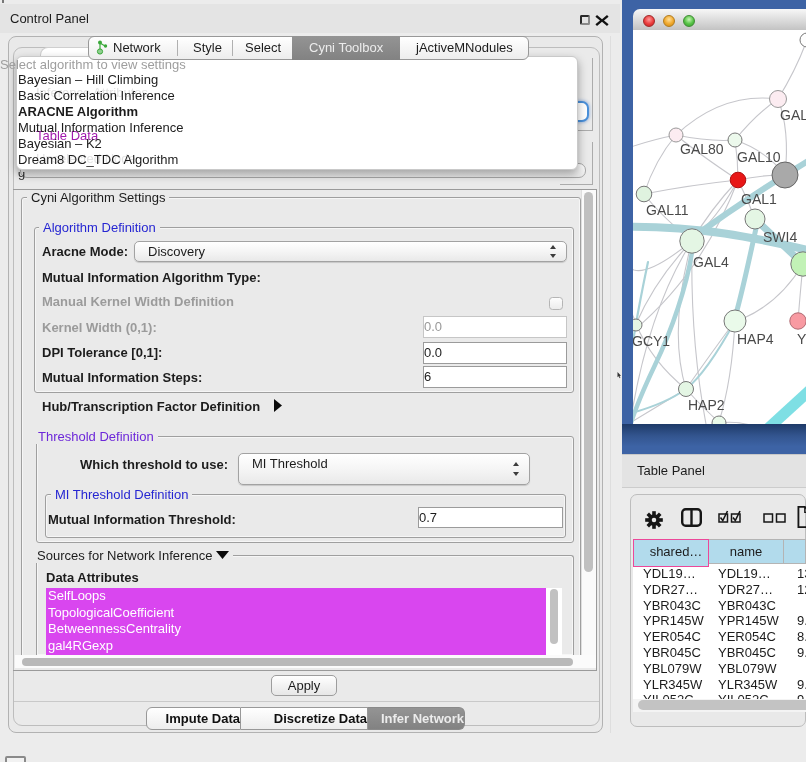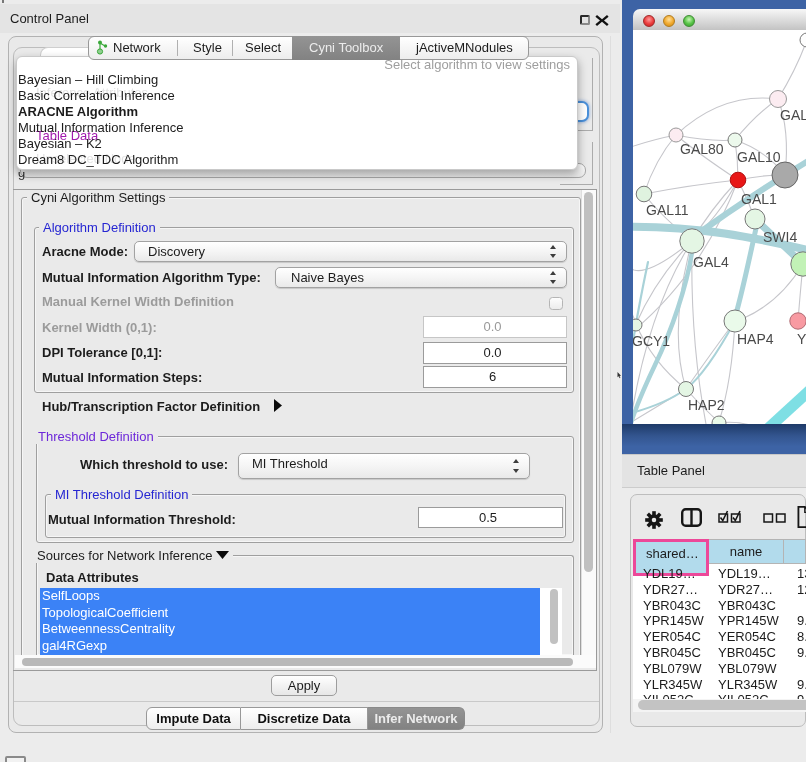--- a/index.html
+++ b/index.html
@@ -10,30 +10,30 @@
 
 .combo{position:absolute;background:linear-gradient(#ffffff,#f5f5f5 50%,#e9e9e9);
  border:1px solid #a2a2a2;border-radius:5px;box-shadow:0 1px 1px rgba(0,0,0,.15);
  line-height:19px;padding-left:13px}
 .arrs{position:absolute;right:8px;top:0;bottom:0;width:8px}
 .arrs:before{content:"";position:absolute;left:0;top:calc(50% - 7px);
  border:3.5px solid transparent;border-bottom:4.5px solid #3c3c3c;border-top:none}
 .arrs:after{content:"";position:absolute;left:0;top:calc(50% + 2.5px);
  border:3.5px solid transparent;border-top:4.5px solid #3c3c3c;border-bottom:none}
 
-.field{position:absolute;background:#fff;border:1px solid #c6c6c6;text-align:center;
+.field{position:absolute;background:#fff;border:1px solid #c6c6c6;text-align:left;
  padding-right:5px;line-height:19px}
 .field.dk{border:1px solid #9b9b9b}
 
 .group{position:absolute;border:1px solid #9f9f9f;border-radius:3px;
  box-shadow:inset 0 0 0 1px rgba(255,255,255,.55)}
 .gtitle{position:absolute;top:-8px;left:5px;background:#e9e9e9;padding:0 4px;line-height:15px;white-space:nowrap}
 
 .tab{position:absolute;z-index:6;white-space:nowrap;border:1px solid #989898;background:linear-gradient(#ffffff,#f4f4f4 60%,#ededed);
- text-align:center;line-height:22px;color:#101010}
+ text-align:right;line-height:22px;color:#101010}
 .tab.sel{background:linear-gradient(#949494,#828282);color:#ececec;border-color:#8a8a8a}
 .tab.first{border-radius:6px 0 0 6px}
 .tab.last{border-radius:0 6px 6px 0}
 </style></head><body>
 <div id="page">
 <div class="abs" style="left:2px;top:0;width:2px;height:3px;background:#777"></div>
 
 <div class="abs" style="left:0;top:4px;width:620px;height:29px;background:#e4e4e4"></div>
 <div class="abs" style="left:10px;top:11px;line-height:15px">Control Panel</div>
 <div class="abs" style="left:580px;top:15px;width:10px;height:10px;border:2px solid #2a2a2a;border-radius:2px;border-right-color:#8a8a8a;border-bottom-color:#8a8a8a"></div>
@@ -70,70 +70,69 @@
 <div class="abs" style="left:556px;top:101px;width:33px;height:21px;background:#fff;border:2.5px solid #4a90d9;border-radius:7px;box-shadow:0 0 3px 1px rgba(90,140,210,.45)"></div>
 
 <div class="abs" style="left:20px;top:163px;width:566px;height:15px;background:linear-gradient(#fdfdfd,#e8e8e8);border:1px solid #a8a8a8;border-radius:7px"></div>
 <div class="abs" style="left:18px;top:172px;width:16px;height:9px;overflow:hidden"><span style="position:relative;top:-7px;color:#333">g</span></div>
 
 <div class="abs" style="left:40px;top:47px;width:60px;height:14px;background:#fff;border-radius:8px 0 0 0;border-left:1px solid #cfcfcf;border-top:1px solid #cfcfcf"></div>
 <div class="abs" style="left:16px;top:56px;width:562px;height:114px;background:#fff;border:1px solid #c9c9c9;border-radius:6px;box-shadow:0 4px 10px rgba(0,0,0,.35)"></div>
 <div class="abs" style="left:36px;top:86px;color:#e3e3e3;line-height:14px;z-index:1">Inference Attributes</div>
 <div class="abs" style="left:36px;top:129px;color:#a21caf;line-height:14px;z-index:1">Table Data</div>
 <div class="abs" style="left:36px;top:152px;color:#e3e3e3;line-height:14px;z-index:1">Unselected Node</div>
-<div class="abs" style="left:8px;top:57px;width:562px;text-align:right;color:#9e9e9e;line-height:16px;z-index:2">Select algorithm to view settings</div>
+<div class="abs" style="left:0;top:57px;width:562px;text-align:left;color:#9e9e9e;line-height:16px;z-index:2">Select algorithm to view settings</div>
 <div class="abs" style="left:18px;top:72px;line-height:16px;z-index:2">Bayesian – Hill Climbing<br>Basic Correlation Inference<br><span class="b">ARACNE Algorithm</span><br>Mutual Information Inference<br>Bayesian – K2<br>Dream8 DC_TDC Algorithm</div>
 
 <div class="abs" style="left:581px;top:190px;width:15px;height:465px;background:#fafafa;border-left:1px solid #dedede"></div>
 <div class="abs" style="left:584px;top:192px;width:9px;height:380px;background:#c0c0c0;border-radius:5px"></div>
 
 <div class="abs" style="left:13px;top:189px;width:584px;height:482px;border:1px solid #9a9a9a;border-left:none"></div>
 
 <div class="group" style="left:21px;top:197px;width:560px;height:469px"></div>
 <div class="abs gtitle" style="left:27px;top:190px;background:#eaeaea">Cyni Algorithm Settings</div>
 
 <div class="group" style="left:34px;top:227px;width:540px;height:166px"></div>
 <div class="abs gtitle" style="left:39px;top:220px;background:#eaeaea;color:#2626d2">Algorithm Definition</div>
 
 <div class="abs b" style="left:42px;top:244px">Aracne Mode:</div>
 <div class="combo" style="left:134px;top:241px;width:433px;height:21px">Discovery<span class="arrs"></span></div>
 <div class="abs b" style="left:42px;top:270px">Mutual Information Algorithm Type:</div>
-<div class="combo" style="left:275px;top:267px;width:292px;height:21px;padding-left:15px">Naive Bayes<span class="arrs"></span></div>
 <div class="abs b gray" style="left:42px;top:294px">Manual Kernel Width Definition</div>
 <div class="abs" style="left:549px;top:297px;width:14px;height:13px;background:linear-gradient(#fdfdfd,#ececec);border:1px solid #b5b5b5;border-radius:3.5px"></div>
 <div class="abs b gray" style="left:42px;top:320px">Kernel Width (0,1):</div>
 <div class="field" style="left:423px;top:316px;width:144px;height:22px;color:#999;line-height:20px">0.0</div>
 <div class="abs b" style="left:42px;top:345px">DPI Tolerance [0,1]:</div>
 <div class="field dk" style="left:423px;top:342px;width:144px;height:22px;line-height:20px">0.0</div>
 <div class="abs b" style="left:42px;top:370px">Mutual Information Steps:</div>
 <div class="field dk" style="left:423px;top:366px;width:144px;height:22px;line-height:20px">6</div>
 
 <div class="abs b" style="left:42px;top:399px">Hub/Transcription Factor Definition</div>
 <svg class="abs" style="left:273px;top:399px" width="10" height="13" viewBox="0 0 10 13">
       <path d="M1 0 L9 6.5 L1 13 Z" fill="#0a0a0a"></path>
     </svg>
 
 <div class="group" style="left:36px;top:436px;width:538px;height:107px"></div>
 <div class="abs gtitle" style="left:34px;top:429px;background:#eaeaea;color:#6d28d9">Threshold Definition</div>
 <div class="abs b" style="left:80px;top:457px">Which threshold to use:</div>
-<div class="combo" style="left:238px;top:453px;width:292px;height:26px">MI Threshold<span class="arrs"></span></div>
+<div class="combo" style="left:238px;top:453px;width:292px;height:32px">MI Threshold<span class="arrs"></span></div>
 
 <div class="group" style="left:45px;top:494px;width:521px;height:44px"></div>
 <div class="abs gtitle" style="left:51px;top:487px;background:#eaeaea;color:#2626d2">MI Threshold Definition</div>
 <div class="abs b" style="left:48px;top:512px">Mutual Information Threshold:</div>
-<div class="field dk" style="left:418px;top:507px;width:145px;height:21px">0.5</div>
+<div class="field dk" style="left:418px;top:507px;width:145px;height:21px">0.7</div>
 
 <div class="group" style="left:36px;top:555px;width:538px;height:100px;border-bottom:none;border-radius:3px 3px 0 0"></div>
 <div class="abs gtitle" style="left:33px;top:548px;background:#eaeaea">Sources for Network Inference <svg width="13" height="8" viewBox="0 0 13 8" style="vertical-align:1px">
         <path d="M0 0 L13 0 L6.5 8 Z" fill="#0a0a0a"></path>
       </svg></div>
 <div class="abs b" style="left:46px;top:570px">Data Attributes</div>
 
 <div class="abs" style="left:46px;top:588px;width:516px;height:67px;background:#fff"></div>
-<div class="abs" style="left:40px;top:588px;width:500px;height:67px;background:#3b82f6;color:#fff;line-height:16.5px;padding:0 0 0 2px;overflow:hidden">SelfLoops<br>TopologicalCoefficient<br>BetweennessCentrality<br>gal4RGexp</div>
+<div class="abs" style="left:46px;top:588px;width:500px;height:67px;background:#d946ef;color:#fff;line-height:16.5px;padding:0 0 0 2px;overflow:hidden">SelfLoops<br>TopologicalCoefficient<br>BetweennessCentrality<br>gal4RGexp</div>
 <div class="abs" style="left:550px;top:589px;width:8px;height:55px;background:#c1c1c1;border-radius:4px"></div>
 
 <div class="abs" style="left:15px;top:655px;width:581px;height:13px;background:#fbfbfb"></div>
 <div class="abs" style="left:22px;top:658px;width:551px;height:8px;background:#b9b9b9;border-radius:4px"></div>
 
 <div class="abs" style="left:271px;top:675px;width:66px;height:21px;background:linear-gradient(#ffffff,#f1f1f1 55%,#e7e7e7);border:1px solid #9d9d9d;border-radius:5px;text-align:center;line-height:19px">Apply</div>
 <div class="abs" style="left:14px;top:701px;width:585px;height:1px;background:#c9c9c9"></div>
 
 <div class="tab first b" style="left:146px;top:707px;width:95px;height:23px">Impute Data</div>
 <div class="tab b" style="left:241px;top:707px;width:127px;height:23px;border-left:none">Discretize Data</div>
@@ -285,21 +284,21 @@
 <svg class="abs" style="left:763px;top:513px" width="23" height="10" viewBox="0 0 23 10">
  <rect x="1" y="1" width="8.5" height="8" fill="none" stroke="#161616" stroke-width="1.5"></rect>
  <rect x="13.5" y="1" width="8.5" height="8" fill="none" stroke="#161616" stroke-width="1.5"></rect>
 </svg>
 <svg class="abs" style="left:797px;top:506px" width="12" height="22" viewBox="0 0 12 24">
  <path d="M1 1 L8 1 L14 7 L14 23 L1 23 Z" fill="none" stroke="#161616" stroke-width="2"></path>
  <path d="M8 1 L8 7 L14 7" fill="none" stroke="#161616" stroke-width="1.5"></path>
 </svg>
 
 <div class="abs" style="left:633px;top:539px;width:173px;height:172px;background:#fff"></div>
-<div class="abs" style="left:633px;top:539px;width:76px;height:37px;background:#b2dbec;border:3px solid #ec4899;line-height:23px;padding-left:10px">shared…</div>
+<div class="abs" style="left:633px;top:539px;width:76px;height:28px;background:#b2dbec;border:1px solid #ec4899;text-align:center;line-height:23px;padding-left:10px">shared…</div>
 <div class="abs" style="left:709px;top:539px;width:75px;height:25px;background:#b2dbec;border:1px solid #b4b4b4;border-left:none;text-align:center;line-height:23px">name</div>
 <div class="abs" style="left:784px;top:539px;width:22px;height:25px;background:#b2dbec;border:1px solid #b4b4b4;border-left:none;text-align:center;line-height:23px;overflow:hidden"></div>
 <div class="abs" style="left:643px;top:566px;width:163px;line-height:15.8px">YDL19…<br>YDR27…<br>YBR043C<br>YPR145W<br>YER054C<br>YBR045C<br>YBL079W<br>YLR345W<br>YIL052C</div>
 <div class="abs" style="left:718px;top:566px;width:89px;line-height:15.8px">YDL19…<br>YDR27…<br>YBR043C<br>YPR145W<br>YER054C<br>YBR045C<br>YBL079W<br>YLR345W<br>YIL052C</div>
 <div class="abs" style="left:797px;top:566px;width:30px;line-height:15.8px">13<br>12<br><br>9.<br>8.<br>9.<br><br>9.<br>9.</div>
 
 <div class="abs" style="left:633px;top:699px;width:173px;height:13px;background:#f4f4f4"></div>
 <div class="abs" style="left:638px;top:700px;width:174px;height:10px;background:#c3c3c3;border-radius:5px"></div>
 
 </div>

